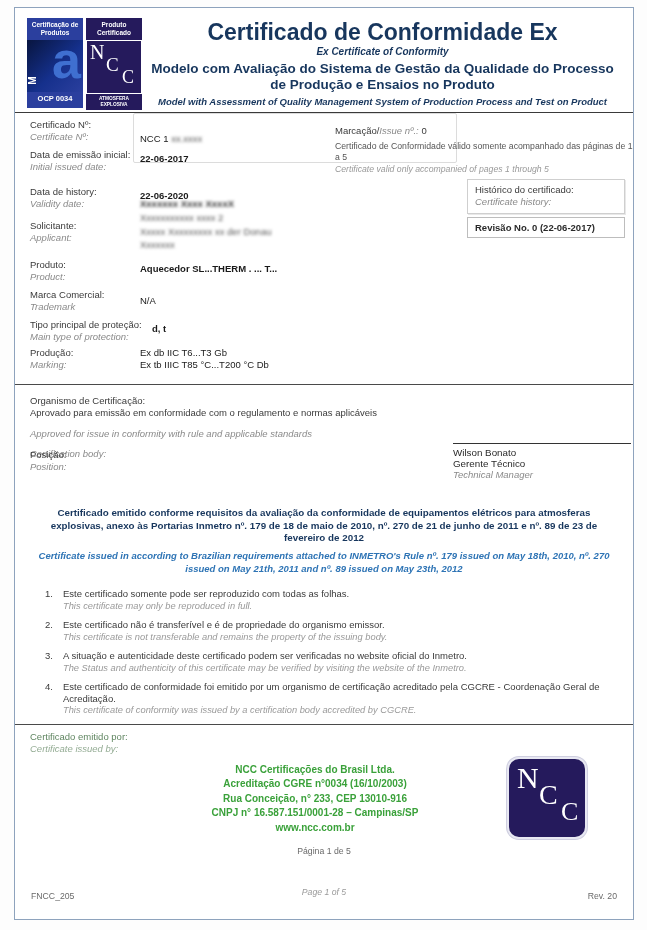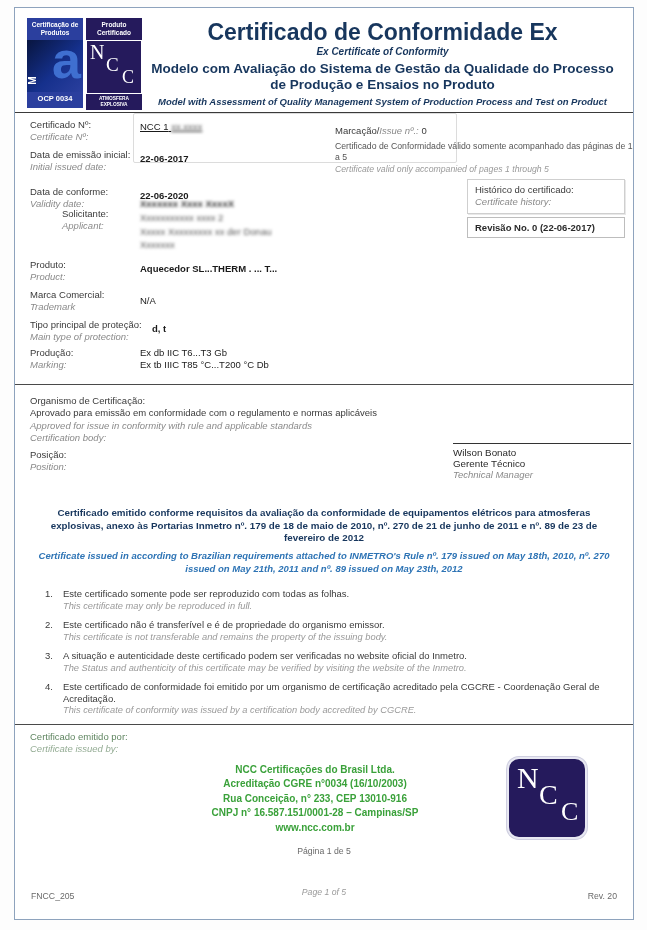--- a/index.html
+++ b/index.html
@@ -89,21 +89,21 @@
     padding:4px 7px; font-weight:bold; color:#2a2a2a;
   }
   .applicant-lines { position:absolute; left:125px; top:84px; line-height:1.45; }
 
   .sep { border:none; border-top:1.2px solid #4a4a4a; margin:0; }
 
   
   .approval { position:relative; height:116px; font-size:9.5px; }
   .approval-lines { position:absolute; left:15px; top:10px; line-height:1.3; }
   .approval-lines .pt { color:#3a3a3a; }
-  .approval-lines .en { font-style:italic; color:#8a8a8a; }
+  .approval-lines .en { font-style:italic; color:#8a8a8a;margin-top:8px; }
   .position-label { position:absolute; left:15px; top:64px; color:#3a3a3a; line-height:1.25; }
   .position-label .en { font-style:italic; color:#8a8a8a; }
   .signature { position:absolute; left:438px; top:58px; width:178px; text-align:left; }
   .sig-line { border-top:1px solid #333; margin-bottom:3px; }
   .sig-name { font-size:9.8px; color:#2a2a2a; }
   .sig-role { font-size:9.8px; color:#2a2a2a; }
   .sig-role-en { font-size:9.5px; font-style:italic; color:#8a8a8a; }
 
   
   .regulation { padding:6px 18px 0 18px; text-align:center; }
@@ -181,55 +181,55 @@
     </div>
   </div>
 
   <div class="fields">
     <div class="cert-box"></div>
 
     <div class="flabel" style="top:6px;">
       <div>Certificado Nº:</div>
       <div class="en">Certificate Nº:</div>
     </div>
-    <div class="fvalue" style="top:8px;text-decoration:underline;">
+    <div class="fvalue" style="top:20px;">
       <span>NCC 1</span>
       <span class="redacted">xx.xxxx</span>
     </div>
     <div class="revision">
       <span>Marcação/</span><span class="en">Issue nº.:</span>
       <span>0</span>
     </div>
 
     <div class="flabel" style="top:36px;">
       <div>Data de emissão inicial:</div>
       <div class="en">Initial issued date:</div>
     </div>
     <div class="fvalue bold" style="top:40px;">22-06-2017</div>
 
     <div class="valid-note">
       <div class="pt">Certificado de Conformidade válido somente acompanhado das páginas de 1 a 5</div>
       <div class="en">Certificate valid only accompanied of pages 1 through 5</div>
     </div>
 
     <div class="flabel" style="top:73px;">
-      <div>Data de conforme:</div>
+      <div>Data de history:</div>
       <div class="en">Validity date:</div>
     </div>
     <div class="fvalue bold" style="top:77px;">22-06-2020</div>
 
     <div class="history">
       <div class="history-head">
         <div class="pt">Histórico do certificado:</div>
         <div class="en">Certificate history:</div>
       </div>
       <div class="history-entry">Revisão No. 0 (22-06-2017)</div>
     </div>
 
-    <div class="flabel" style="top:95px;margin-left:32px;">
+    <div class="flabel" style="top:107px;">
       <div>Solicitante:</div>
       <div class="en">Applicant:</div>
     </div>
     <div class="applicant-lines">
       <div class="redacted-strong">Xxxxxxx Xxxx XxxxX</div>
       <div class="redacted">Xxxxxxxxxxx xxxx 2</div>
       <div class="redacted">Xxxxx Xxxxxxxxx xx der Donau</div>
       <div class="redacted">Xxxxxxx</div>
     </div>
 

